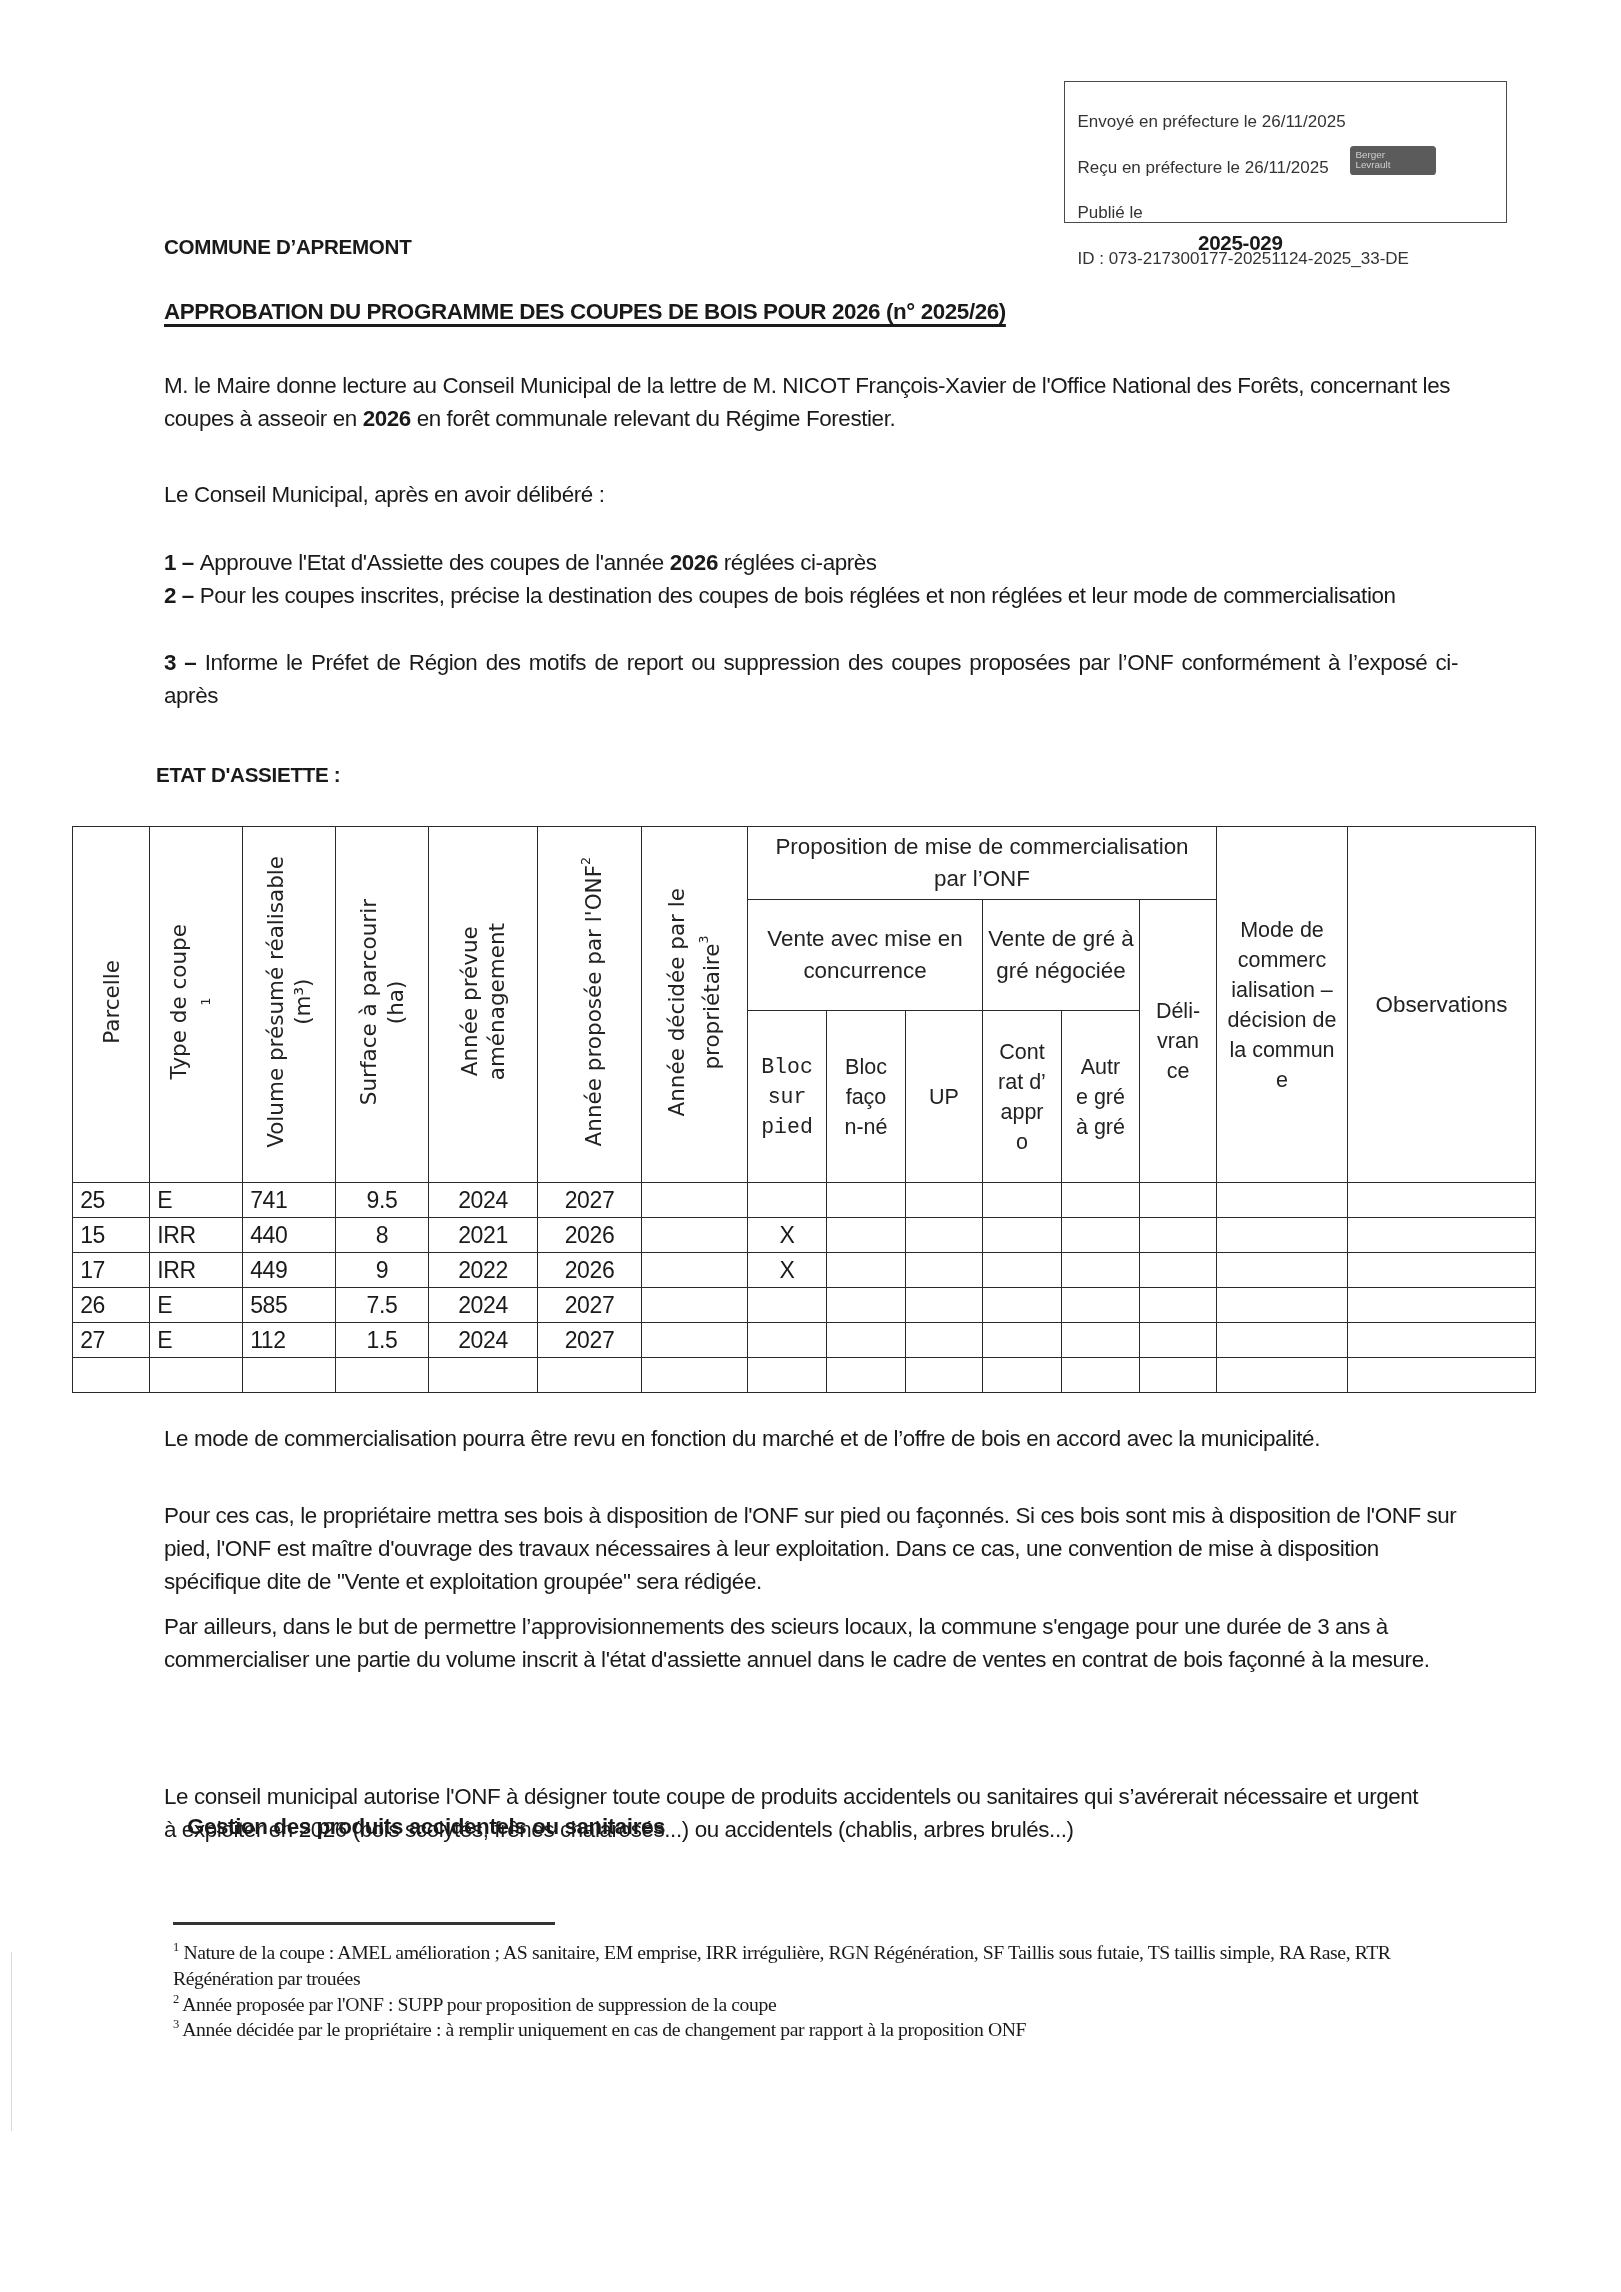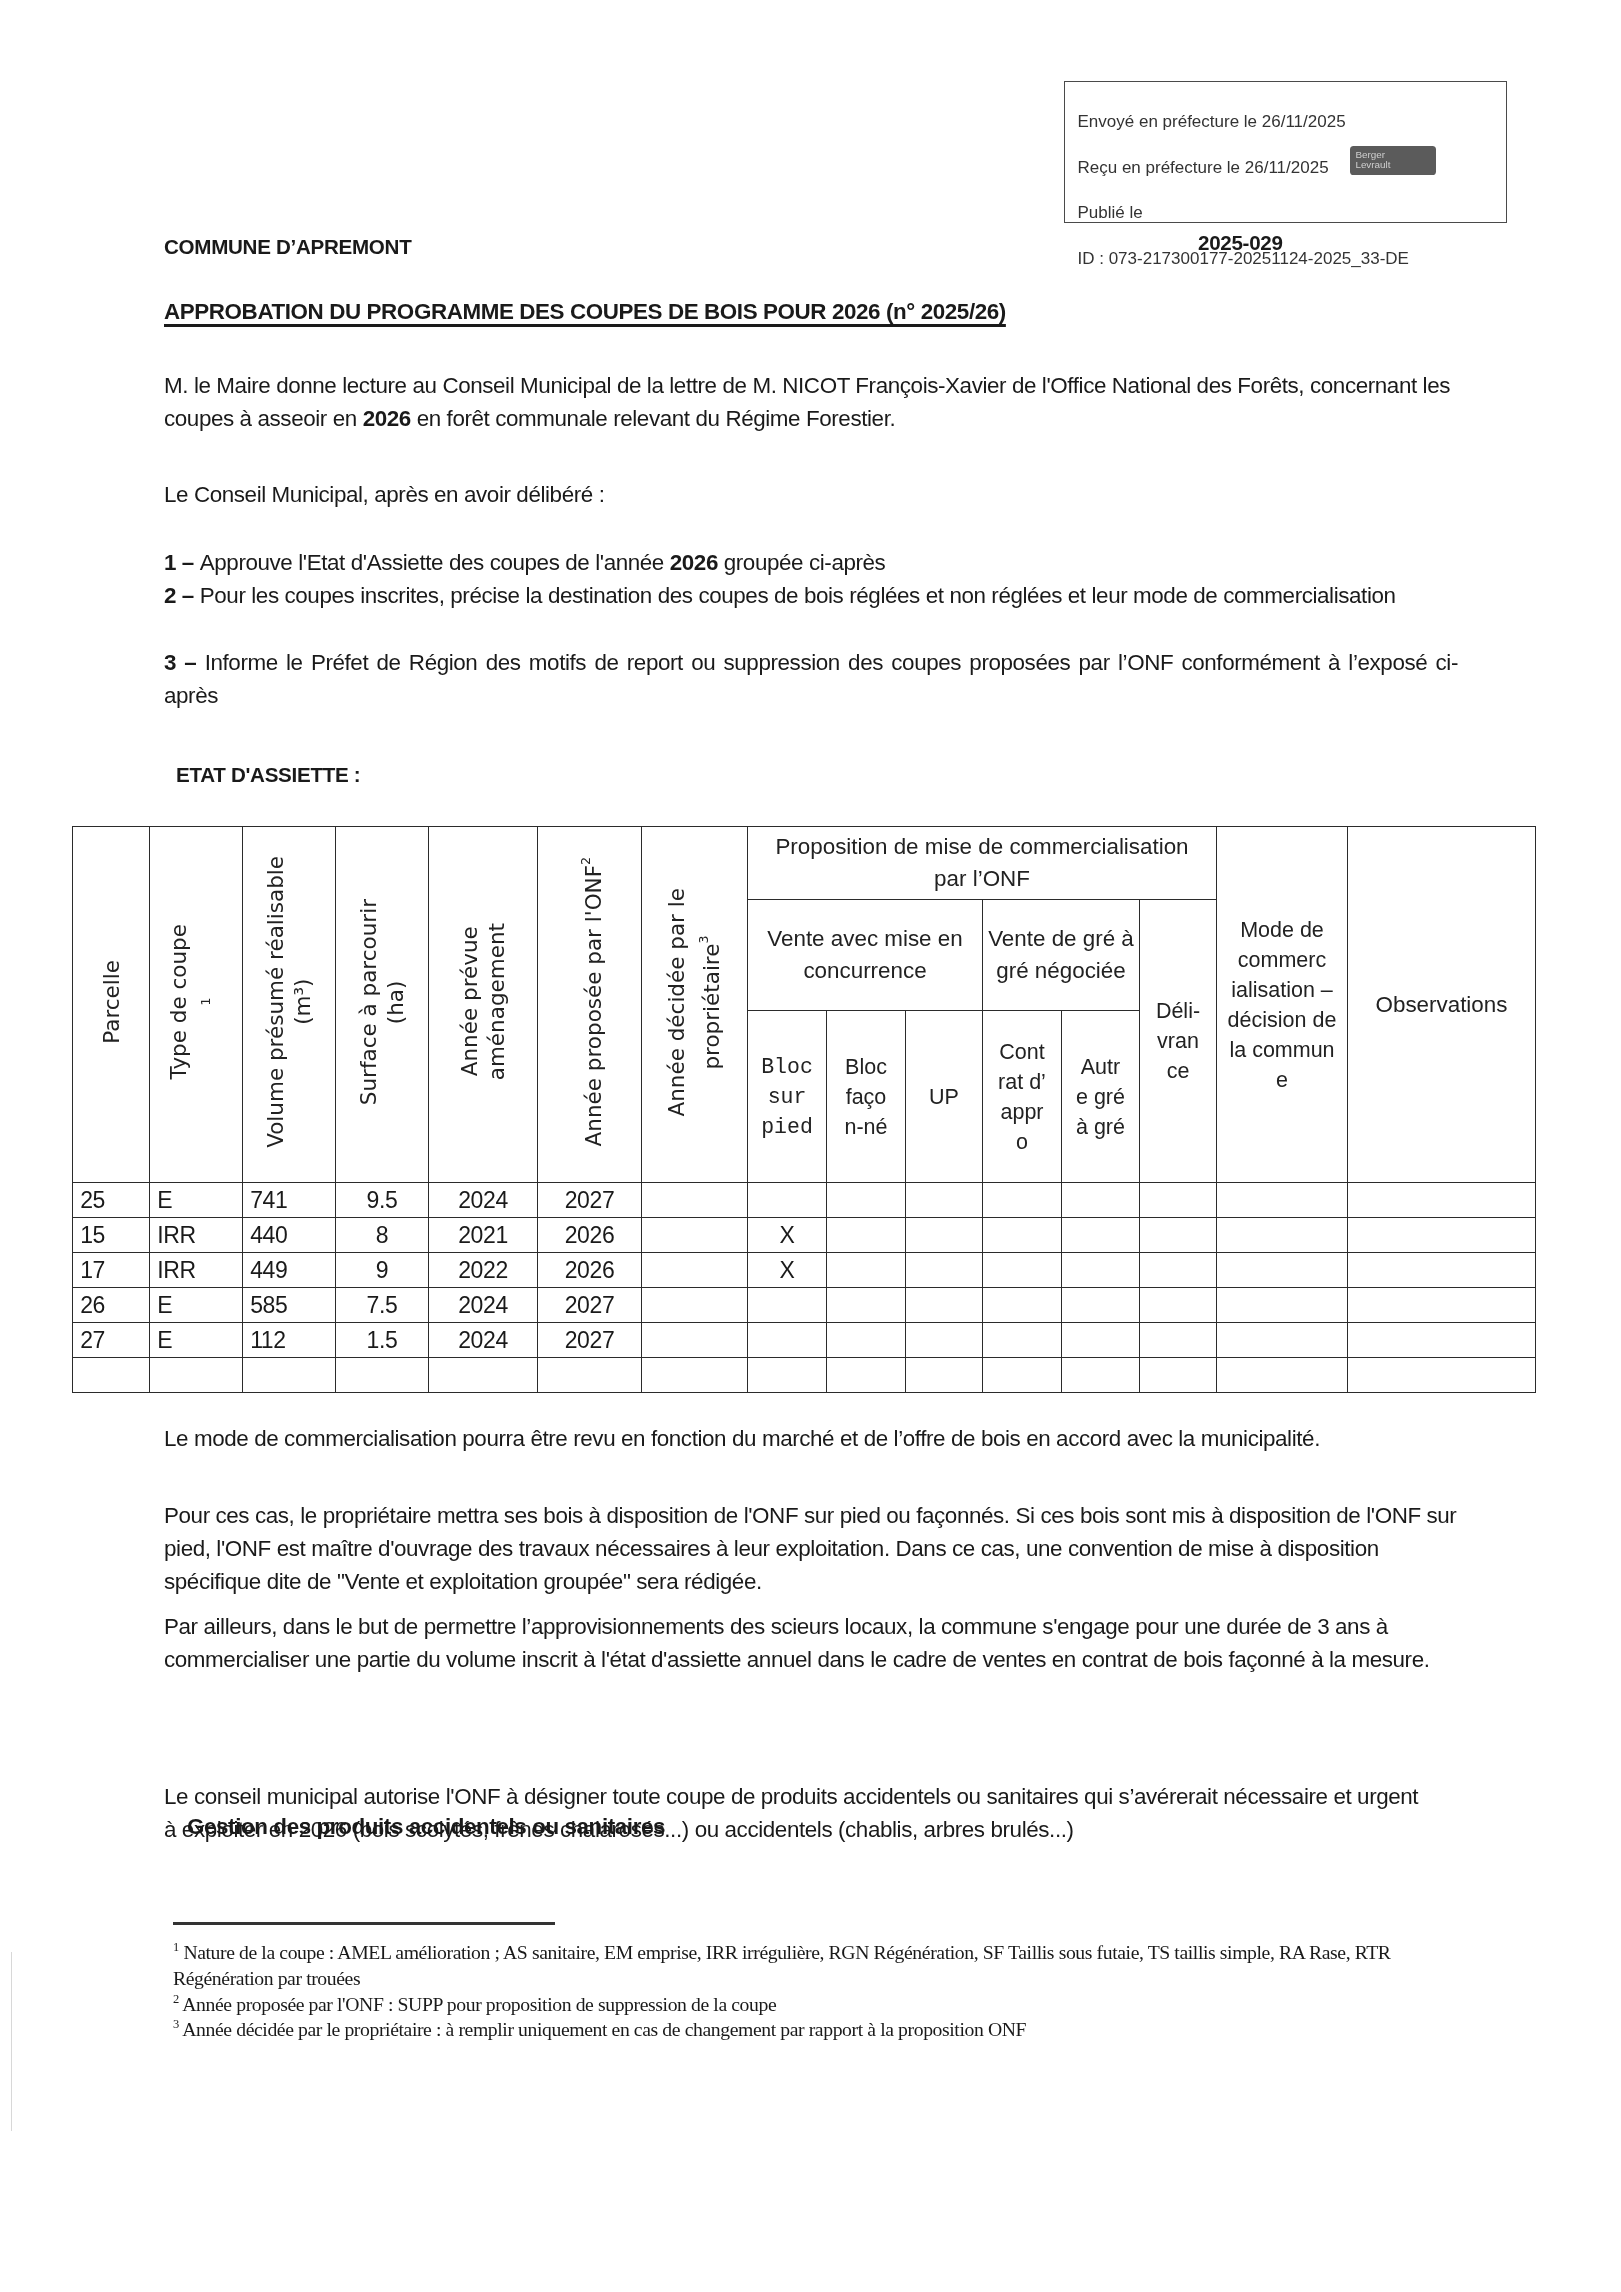--- a/index.html
+++ b/index.html
@@ -53,30 +53,30 @@
   <div class="hdr" style="left:1198px; top:231px;">2025-029</div>
   <div class="title">APPROBATION DU PROGRAMME DES COUPES DE BOIS POUR 2026 (n° 2025/26)</div>
 
   <div class="para" style="top:369px;">
     <span>M. le Maire donne lecture au Conseil Municipal de la lettre de M. NICOT François-Xavier de l'Office National des Forêts, concernant les coupes à asseoir en </span><b>2026</b><span> en forêt communale relevant du Régime Forestier.</span>
   </div>
 
   <div class="para" style="top:478px;">Le Conseil Municipal, après en avoir délibéré :</div>
 
   <div class="para" style="top:546px;">
-    <b>1 – </b><span>Approuve l'Etat d'Assiette des coupes de l'année </span><b>2026</b><span> groupée ci-après</span>
+    <b>1 – </b><span>Approuve l'Etat d'Assiette des coupes de l'année </span><b>2026</b><span> réglées ci-après</span>
   </div>
   <div class="para" style="top:579px;">
     <b>2 – </b><span>Pour les coupes inscrites, précise la destination des coupes de bois réglées et non réglées et leur mode de commercialisation</span>
   </div>
   <div class="para justify" style="top:646px;">
     <b>3 – </b><span>Informe le Préfet de Région des motifs de report ou suppression des coupes proposées par l’ONF conformément à l’exposé ci-après</span>
   </div>
 
-  <div class="hdr" style="left:176px; top:763px;">ETAT D'ASSIETTE :</div>
+  <div class="hdr" style="left:156px; top:763px;">ETAT D'ASSIETTE :</div>
 
   <table class="grid">
     <colgroup>
       <col style="width:77px">
         <col style="width:93px">
         <col style="width:93px">
         <col style="width:93px">
         <col style="width:109px">
         <col style="width:104px">
         <col style="width:106px">

